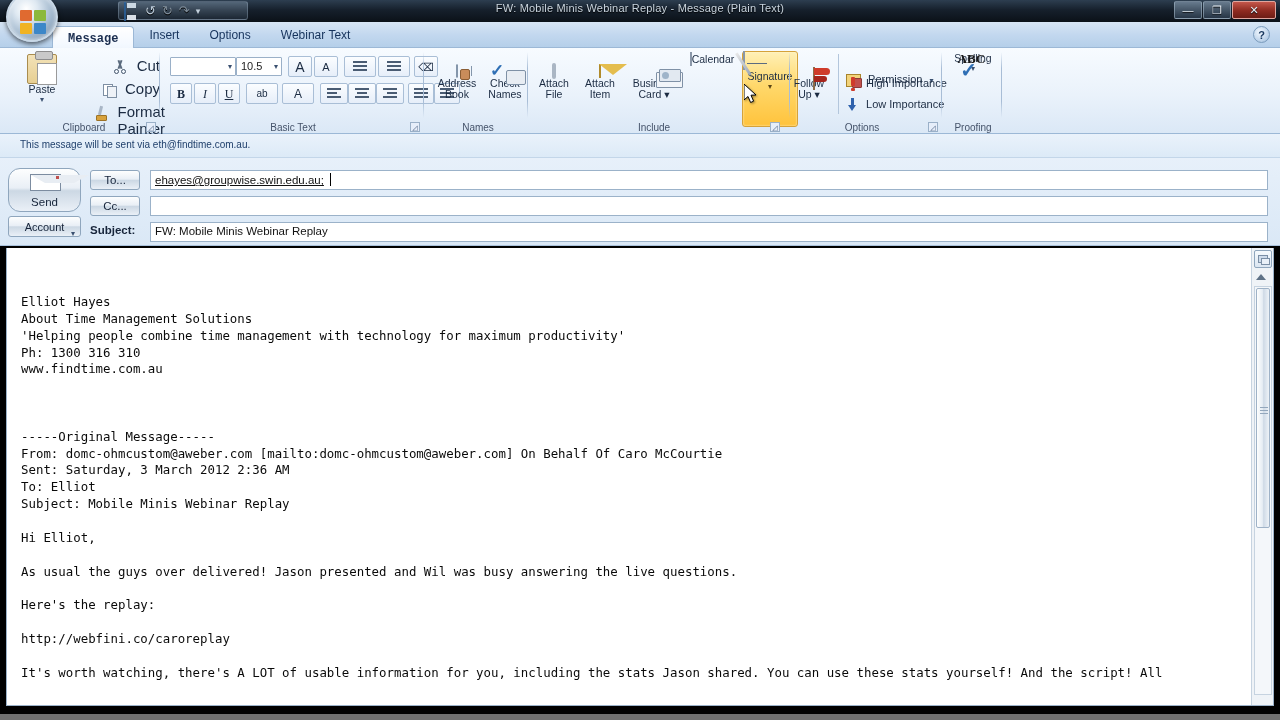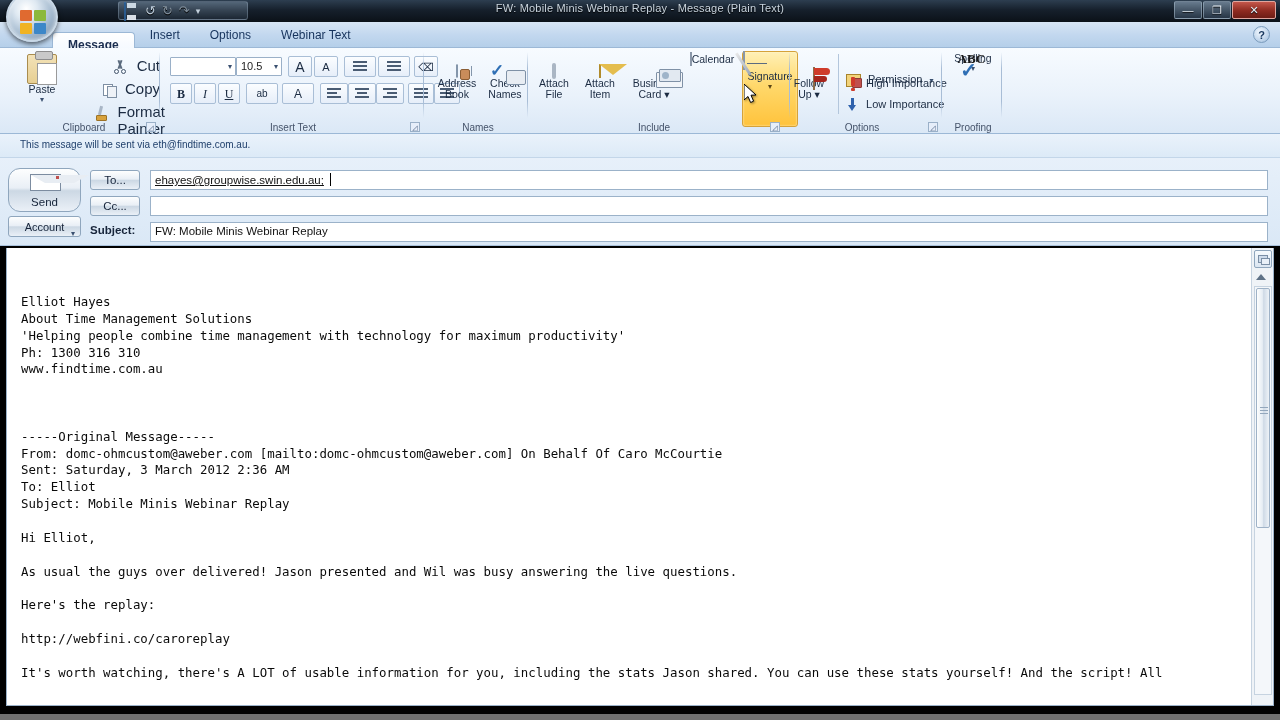--- a/index.html
+++ b/index.html
@@ -88,22 +88,22 @@
   }
   .tabs { position: absolute; left: 52px; top: 0; display: flex; height: 26px; }
   .tab {
     padding: 0 15px; height: 26px; line-height: 27px;
     font-size: 12px; color: #16335c; white-space: nowrap;
   }
   .tab.active {
     background: linear-gradient(180deg, #ffffff 0%, #f4f9ff 70%, #eef5fd 100%);
     border: 1px solid #9cb8d6; border-bottom: none;
     border-radius: 4px 4px 0 0;
-    margin-top: 10px; height: 25px; line-height: 25px;
-    color: #1a2d4f; font-weight: 600;
+    margin-top: 4px; height: 25px; line-height: 25px;
+    color: #1a2d4f; font-weight: 600; font-family: Liberation Mono, monospace;
   }
   .helpbtn {
     position: absolute; right: 10px; top: 4px; width: 17px; height: 17px;
     border-radius: 50%;
     background: radial-gradient(circle at 40% 35%, #f2f8ff, #b9d0e8 70%, #8fb0d0);
     border: 1px solid #7b9cbd;
     color: #1b3a60; font-size: 11px; line-height: 16px; text-align: center; font-weight: bold;
   }
 
   
@@ -539,21 +539,21 @@
           </span>
       </div>
       <div class="tbtn framed" style="left:272px; top:35px; width:26px;">
         <span class="bar3">
             <i></i>
             <i></i>
             <i></i>
           </span>
       </div>
 
-      <div class="glabel">Insert Text</div>
+      <div class="glabel">Basic Text</div>
       <div class="dlg">◿</div>
       <div class="gsep"></div>
     </div>
 
     <div class="rgroup" style="left:428px; width:100px;">
       <div class="rbtn" style="left:4px; top:6px; width:50px; white-space:pre-line;">
         <span class="bigico book-ico"></span>
         <span>Address
 Book</span>
       </div>

